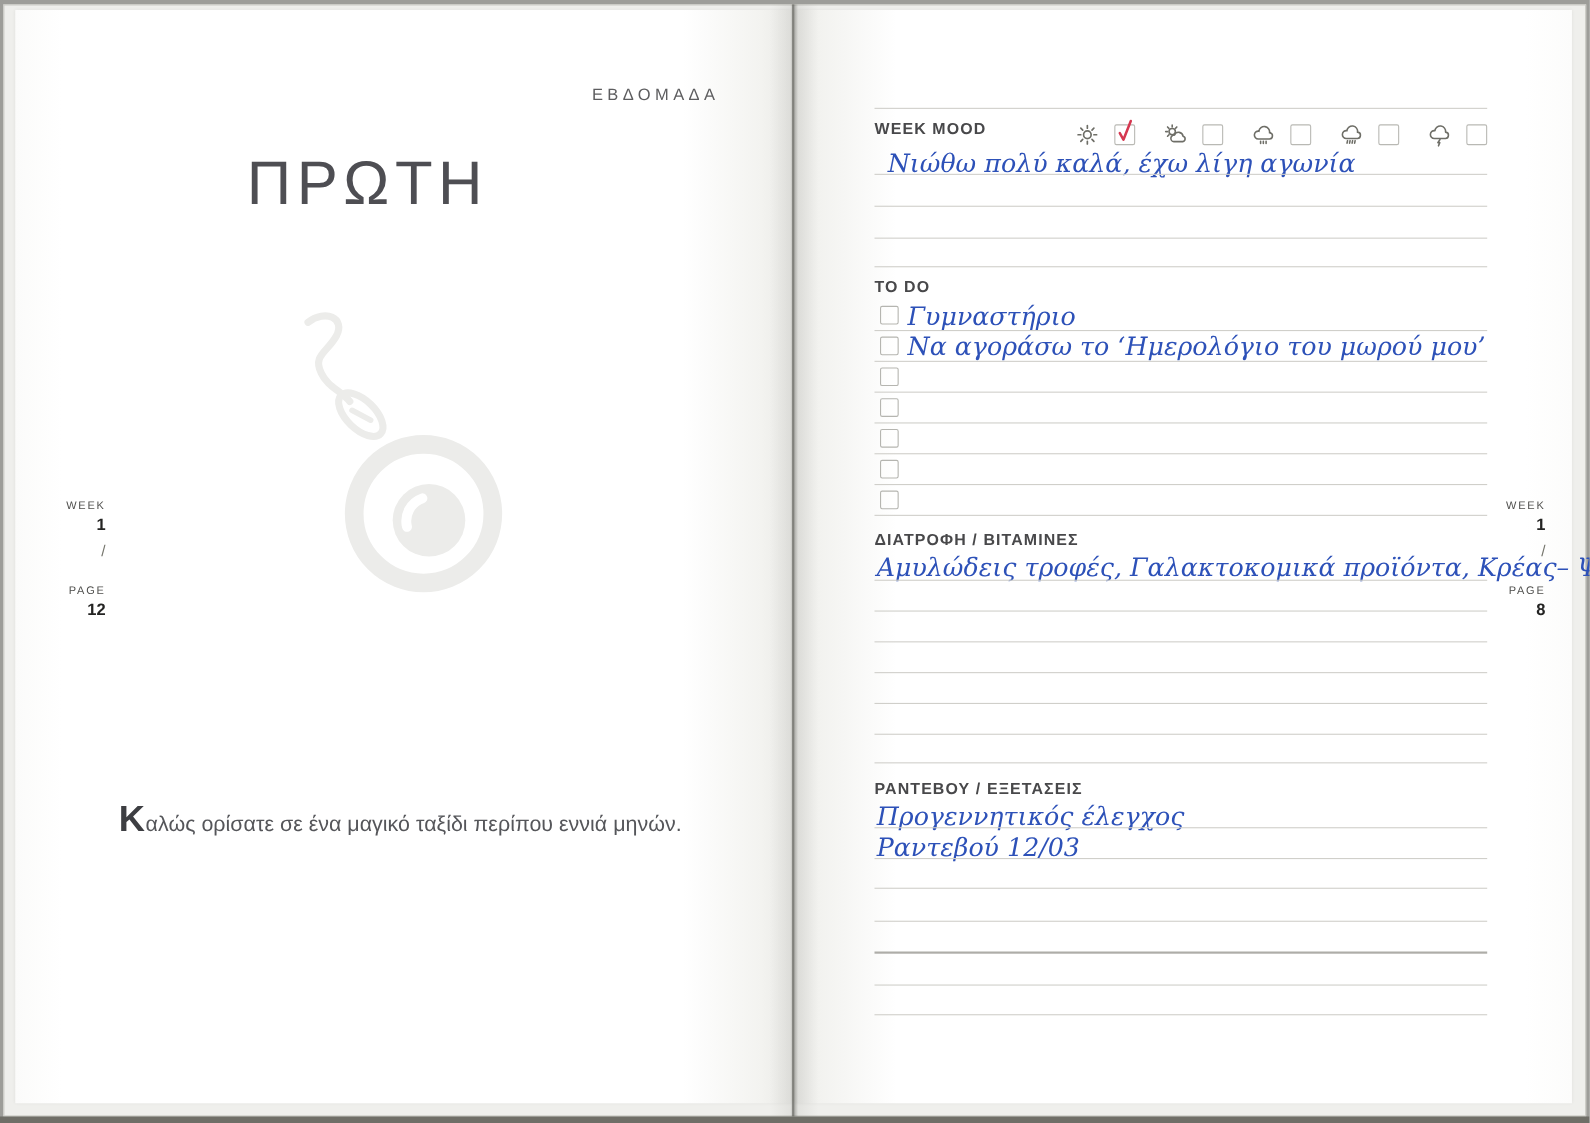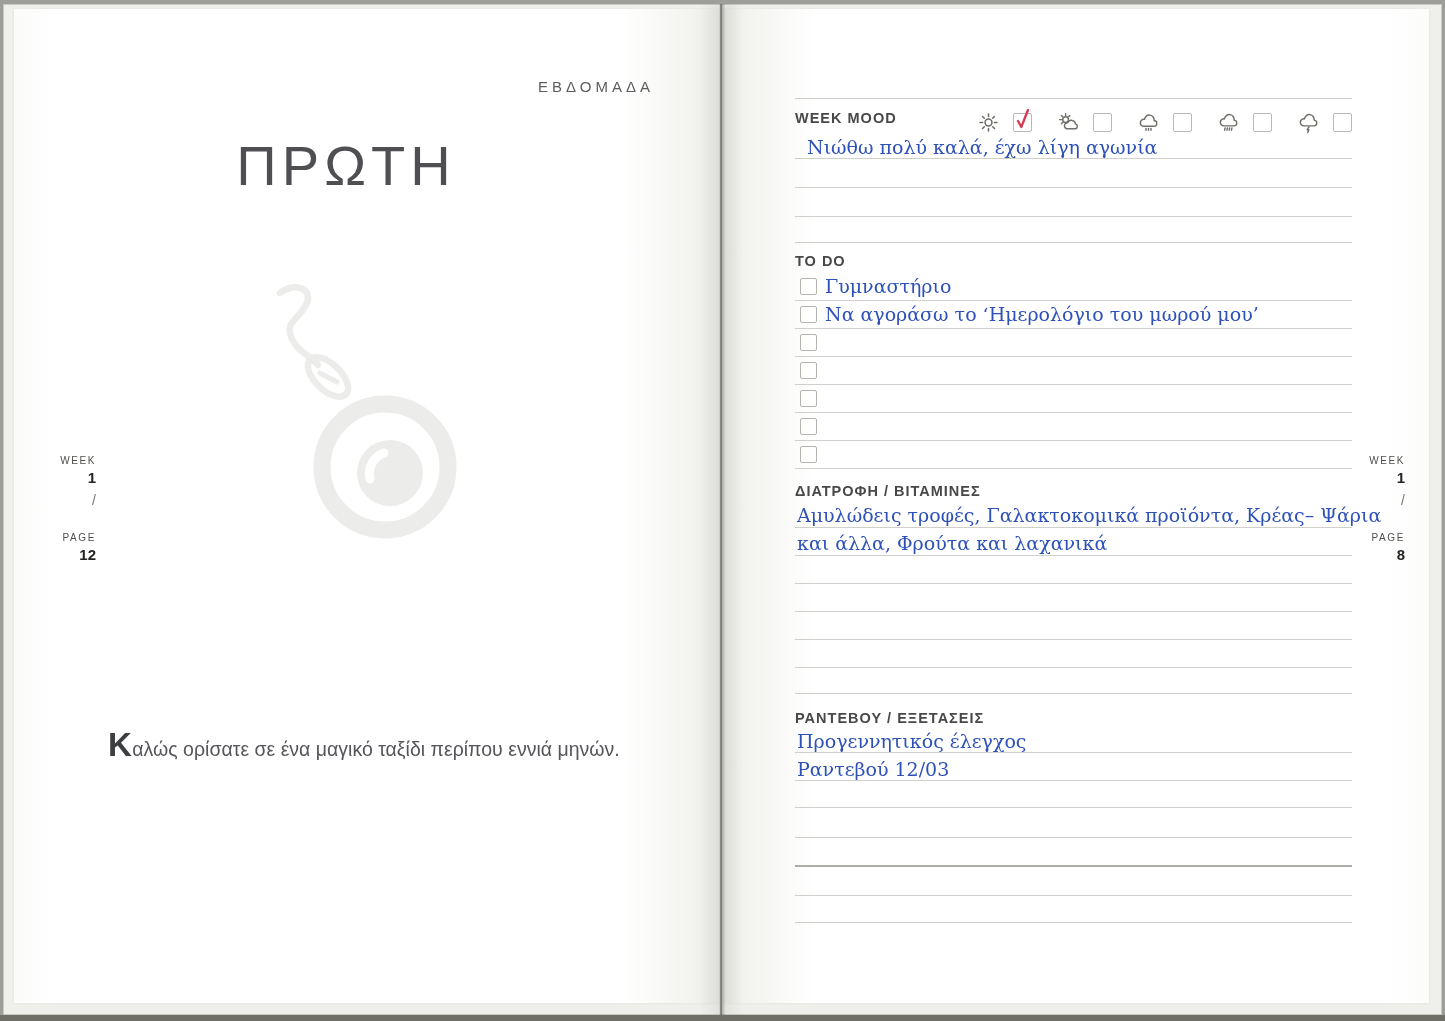--- a/index.html
+++ b/index.html
@@ -11,40 +11,40 @@
   .bottom-bar{position:absolute;left:0;right:0;bottom:0;height:6px;background:#6f6e67;z-index:9;}
   .page{position:absolute;top:9px;height:994px;width:706px;z-index:2;}
   .page-left{left:14px;background:linear-gradient(to right,#fbfbfa 0%,#ffffff 6%,#ffffff 86%,#f3f3f0 96%,#e9e9e6 100%);box-shadow:0 0 3px rgba(0,0,0,.07);}
   .page-right{left:723px;background:linear-gradient(to left,#fcfcfb 0%,#ffffff 6%,#ffffff 87%,#f2f2ef 97%,#e7e7e4 100%);box-shadow:0 0 3px rgba(0,0,0,.07);}
   .spine{position:absolute;left:700px;top:4px;bottom:6px;width:44px;z-index:3;pointer-events:none;
     background:linear-gradient(to right,rgba(110,110,102,0) 0%,rgba(110,110,102,.10) 42%,rgba(80,80,73,.42) 50%,rgba(110,110,102,.10) 58%,rgba(110,110,102,0) 100%);}
   .spine-line{position:absolute;left:720px;top:4px;bottom:6px;width:2px;background:rgba(90,90,83,.55);z-index:4;}
 
   
   .lp-kicker{position:absolute;left:0;top:69px;width:640px;text-align:right;font-size:15px;letter-spacing:4px;color:#5d5d5f;}
-  .lp-title{position:absolute;left:0;top:124px;width:640px;text-align:center;font-size:56px;font-weight:300;letter-spacing:5px;color:#4e4e53;padding-left:12px;}
+  .lp-title{position:absolute;left:0;top:124px;width:640px;text-align:center;font-size:56px;font-weight:300;letter-spacing:5px;color:#4e4e53;}
   .illustration{position:absolute;left:240px;top:268px;}
   .margin-block{position:absolute;width:52px;text-align:right;color:#4c4c4a;}
   .mb-left{left:30px;top:446px;}
   .mb-right{left:630px;top:446px;}
   .mb-small{font-size:10px;letter-spacing:1.6px;color:#4f4f4d;}
   .mb-num{font-size:15px;font-weight:bold;color:#242423;margin-top:3px;}
   .mb-slash{font-size:14px;color:#77776f;margin:6px 0;}
   .mb-page{margin-top:24px;}
   .lp-body{position:absolute;left:94px;top:726px;width:548px;color:#55565a;font-size:19.5px;line-height:29px;}
   .lp-body p{margin:0;}
   .lp-body p+p{margin-top:26px;text-align:justify;}
   .initial{font-size:33px;font-weight:bold;color:#3d3e42;line-height:0;letter-spacing:.5px;}
 
   
   .rp-content{position:absolute;left:72px;top:0;width:557px;height:100%;}
   .rule{position:absolute;left:0;width:557px;height:1px;background:#d0cfca;}
   .rule.dark{background:#aeada8;height:2px;}
   .sec-label{position:absolute;left:0;font-size:14.5px;font-weight:bold;letter-spacing:1px;color:#48484a;}
-  .hand{position:absolute;font-family:"DejaVu Serif",serif;color:#2d51b8;font-size:19px;white-space:nowrap;}
+  .hand{position:absolute;font-family:"DejaVu Serif",serif;font-style:italic;color:#2d51b8;font-size:23px;white-space:nowrap;}
 
   .mood-icons{position:absolute;top:102px;right:0;display:flex;align-items:center;}
   .wicon{width:23px;height:23px;color:#6e6e67;margin-right:13px;}
   .mood-box{position:relative;width:17px;height:17px;border:1.5px solid #b9b9b4;border-radius:2px;margin-right:25px;background:transparent;}
   .mood-box.last{margin-right:0;}
   .tick{position:absolute;left:0px;top:-7px;width:18px;height:24px;}
 
   .todo-box{position:absolute;left:5px;width:15px;height:15px;border:1.5px solid #b5b5b0;border-radius:2px;}
   .todo-text{position:absolute;left:30px;height:24px;}
 </style>
@@ -162,21 +162,20 @@
 
       <span class="todo-box" style="top:409px"></span>
       <div class="rule" style="top:431px"></div>
 
       <span class="todo-box" style="top:437px"></span>
       <div class="rule" style="top:459px"></div>
 
       <div class="sec-label" style="top:474px">ΔΙΑΤΡΟΦΗ / ΒΙΤΑΜΙΝΕΣ</div>
       <div class="hand" style="left:2px;top:495px">Αμυλώδεις τροφές, Γαλακτοκομικά προϊόντα, Κρέας– Ψάρια</div>
       <div class="rule" style="top:518px"></div>
-      <div class="hand" style="left:2px;top:523px">και άλλα, Φρούτα και λαχανικά</div>
       <div class="rule" style="top:546px"></div>
       <div class="rule" style="top:574px"></div>
       <div class="rule" style="top:602px"></div>
       <div class="rule" style="top:630px"></div>
       <div class="rule" style="top:658px"></div>
       <div class="rule" style="top:684px"></div>
 
       <div class="sec-label" style="top:701px">ΡΑΝΤΕΒΟΥ / ΕΞΕΤΑΣΕΙΣ</div>
       <div class="hand" style="left:2px;top:721px">Προγεννητικός έλεγχος</div>
       <div class="rule" style="top:743px"></div>

